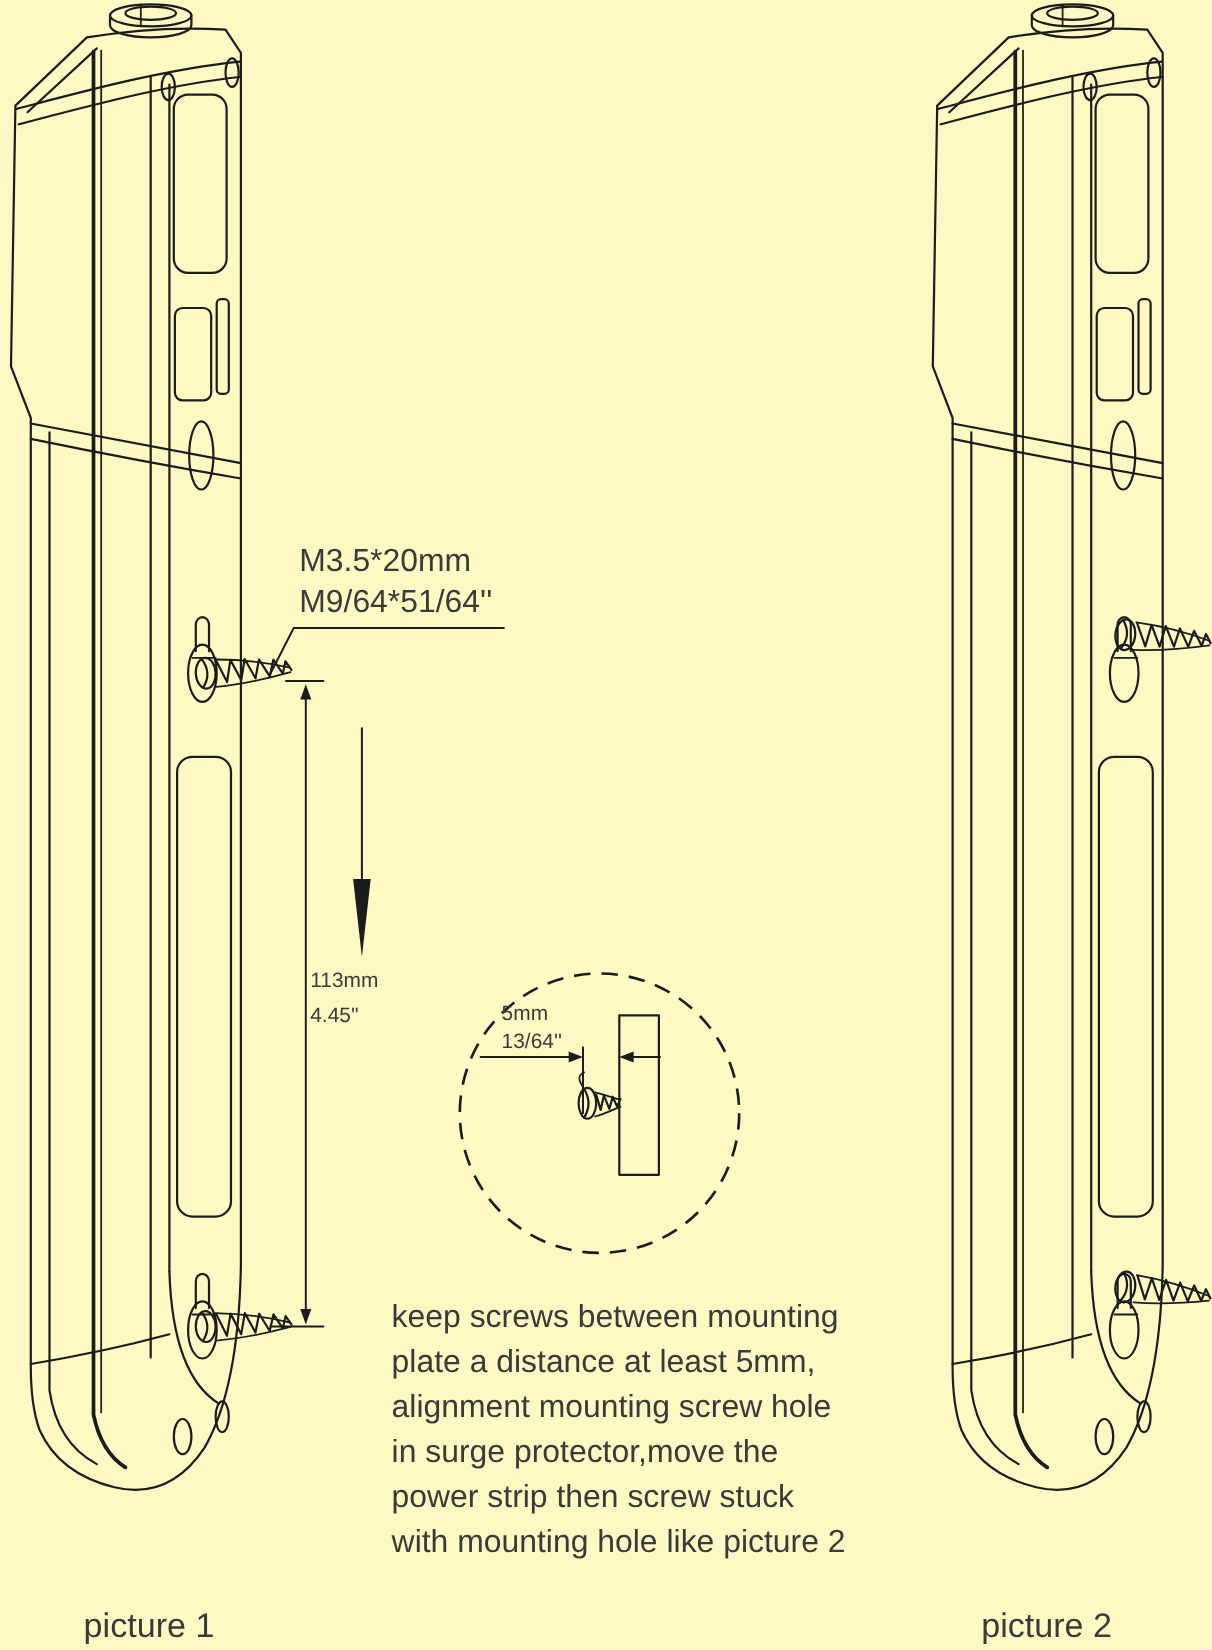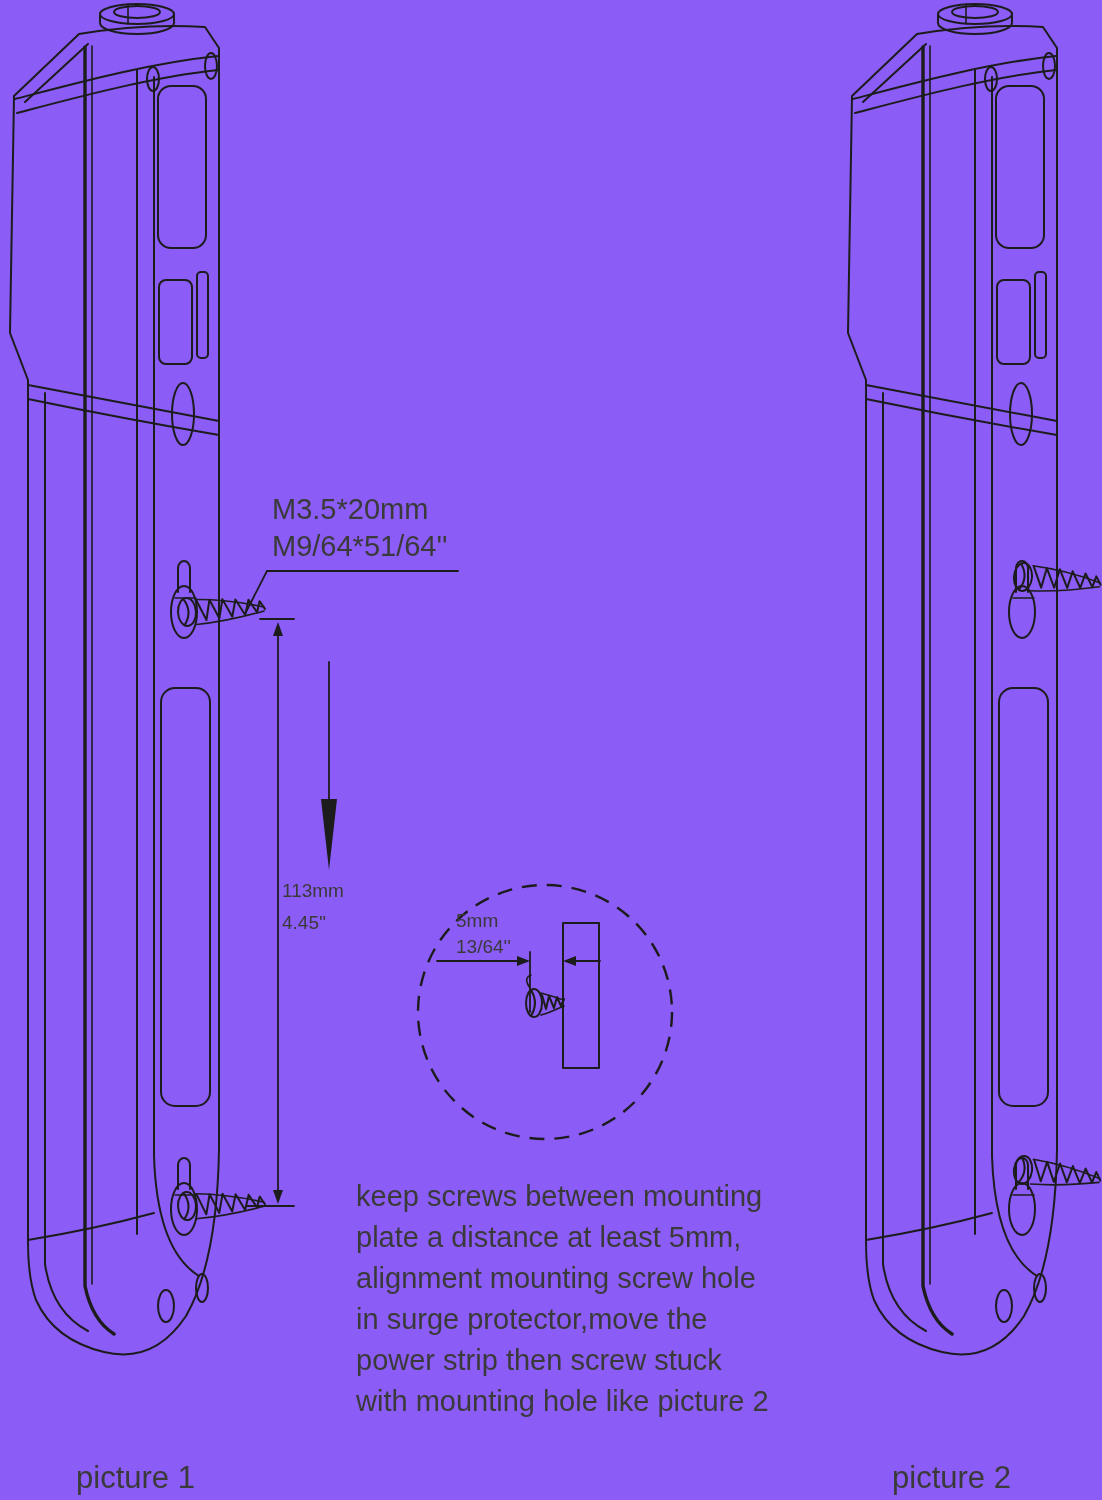--- a/index.html
+++ b/index.html
@@ -1,16 +1,16 @@
 <!DOCTYPE html>
 <html><head>
 <meta charset="utf-8">
 <style>
   html,body{margin:0;padding:0;background:#ffffff;}
-  .canvas{position:relative;width:1102px;height:1500px;background:#8b5cf6;overflow:hidden;
+  .canvas{position:relative;width:1102px;height:1500px;background:#fef9c3;overflow:hidden;
           font-family:"Liberation Sans", sans-serif;}
   svg{display:block;}
   .line-art{stroke:#1c1c1c;fill:none;stroke-width:2;stroke-linecap:round;stroke-linejoin:round;}
   .thick{stroke-width:3.4;}
   .thin{stroke-width:1.6;}
   .dim{stroke:#1c1c1c;fill:none;stroke-width:1.8;stroke-linecap:round;}
   .dim-fill{fill:#1c1c1c;stroke:none;}
   .dashed{stroke:#1c1c1c;fill:none;stroke-width:2.4;stroke-dasharray:15 10;}
   text{fill:#3a3a3a;font-family:"Liberation Sans", sans-serif;font-weight:300;}
   .t-spec{font-size:29px;}

